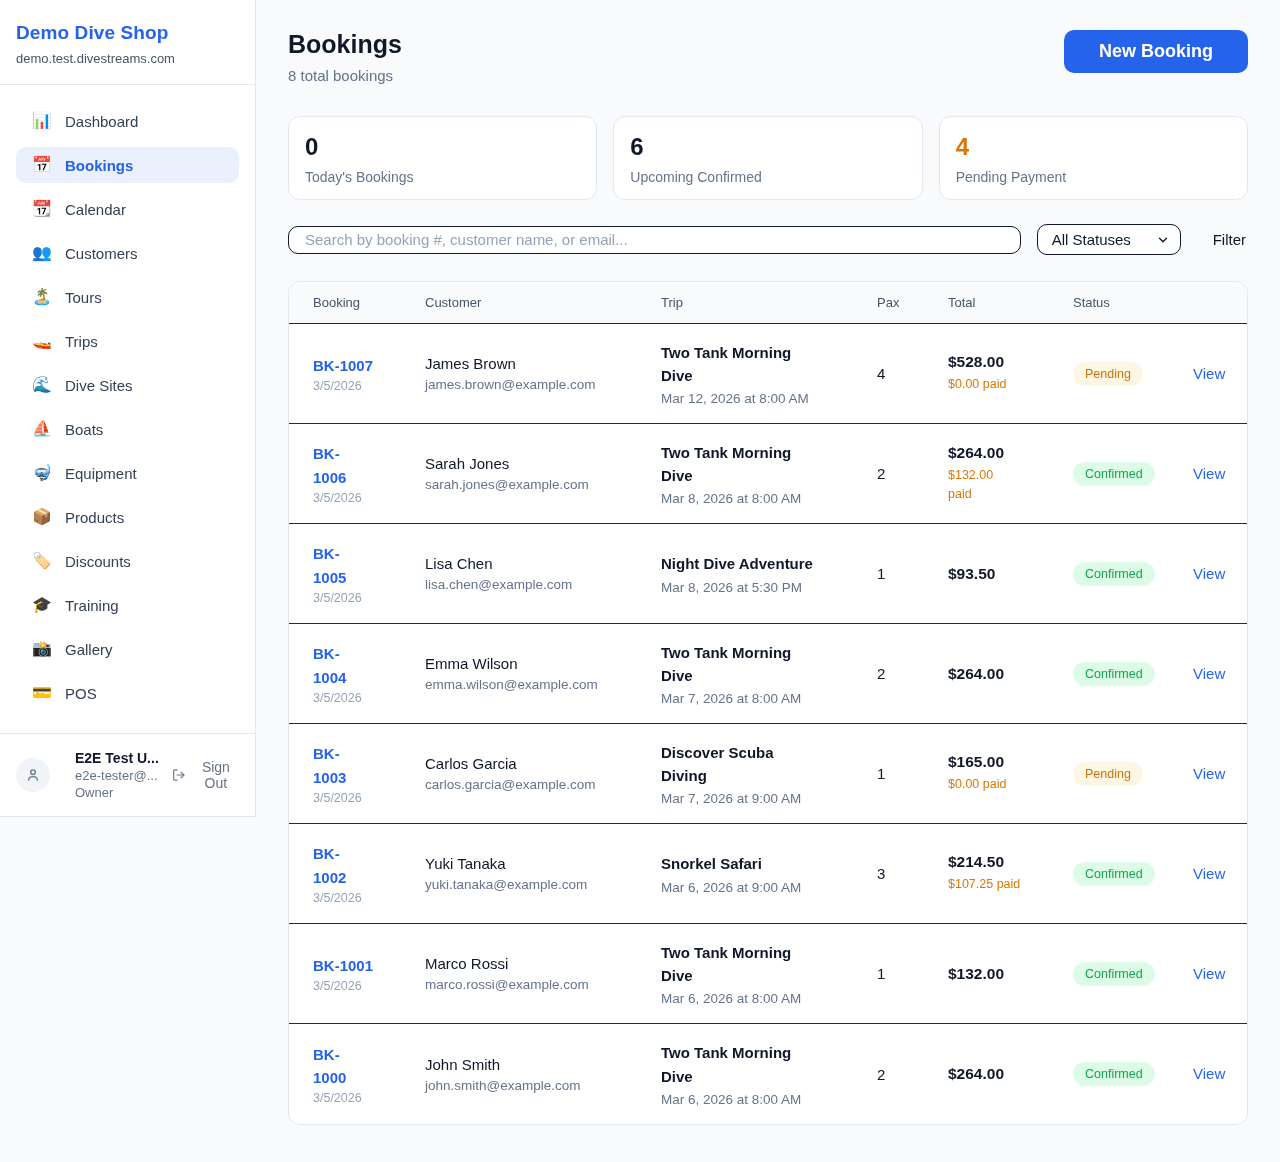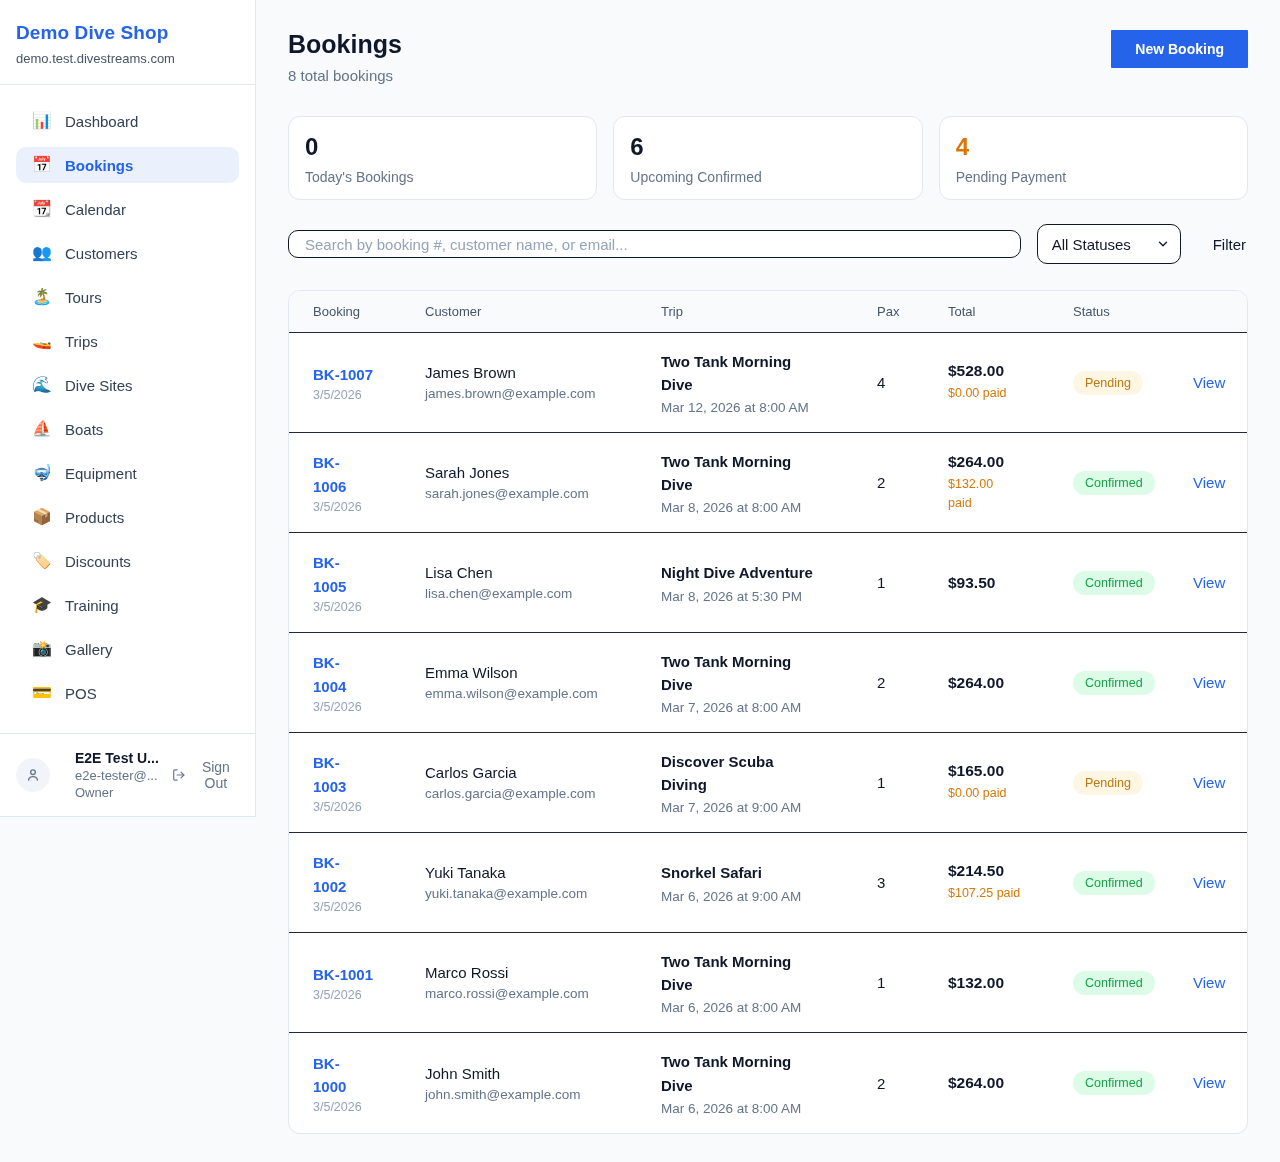--- a/index.html
+++ b/index.html
@@ -48,35 +48,35 @@
     margin-left:auto; display:flex; align-items:center; gap:7px;
     color:var(--text-gray); font-size:14px; cursor:pointer; background:none; border:none;
     font-family:inherit;
   }
   
   .main{flex:1; padding:30px 32px 32px; min-width:0;}
   .page-header{display:flex; justify-content:space-between; align-items:flex-start; margin-bottom:32px;}
   .page-title{font-size:25px; font-weight:700; color:var(--text-dark);}
   .page-subtitle{font-size:15px; color:var(--text-gray); margin-top:8px;}
   .btn-primary{
-    background:var(--brand-blue); color:#fff; border:none; border-radius:1px;
-    font-size:14px; font-weight:600; padding:11px 24px; cursor:pointer; font-family:inherit;
+    background:var(--brand-blue); color:#fff; border:none; border-radius:10px;
+    font-size:18px; font-weight:600; padding:11px 35px; cursor:pointer; font-family:inherit;
   }
   .stats{display:grid; grid-template-columns:repeat(3,1fr); gap:16px; margin-bottom:24px;}
   .stat-card{background:#fff; border:1px solid var(--border-light); border-radius:12px; padding:17px 16px; height:84px;}
   .stat-value{font-size:24px; font-weight:700; color:var(--text-dark); line-height:1.1;}
   .stat-label{font-size:14px; color:var(--text-gray); margin-top:9px;}
   .filter-row{display:flex; align-items:center; margin-bottom:26px;}
   .search-input{
     flex:1; height:28px; background:#fff; border:1px solid var(--text-dark); border-radius:10px;
     padding:0 16px; font-size:15px; color:var(--text-dark); font-family:inherit; outline:none;
   }
   .search-input::placeholder{color:#94a3b8;}
   .select-wrap{
-    position:relative; margin-left:16px; height:40px; width:144px; background:#fff;
+    position:relative; margin-left:16px; height:31px; width:144px; background:#fff;
     border:1px solid var(--text-dark); border-radius:10px; display:flex; align-items:center;
   }
   .select-wrap select{
     appearance:none; -webkit-appearance:none; width:100%; height:100%; border:none; background:transparent;
     font-size:15px; color:var(--text-dark); padding:0 30px 0 14px; font-family:inherit; outline:none; cursor:pointer;
   }
   .select-chevron{position:absolute; right:10px; pointer-events:none; display:flex;}
   .filter-btn{
     margin-left:30px; background:none; border:none; font-size:15px; font-weight:500;
     color:var(--text-dark); cursor:pointer; font-family:inherit; padding:0 2px;

